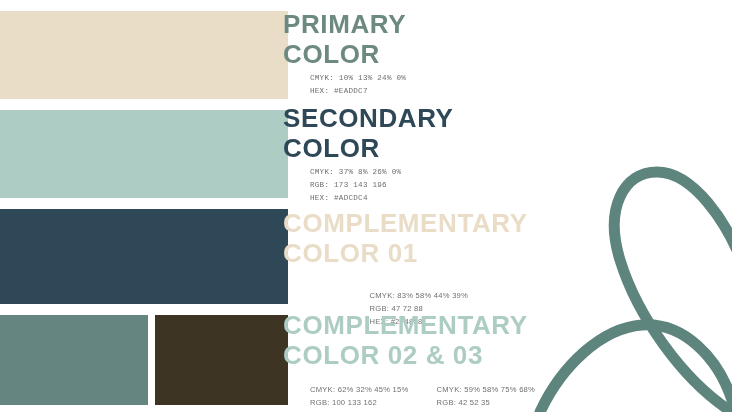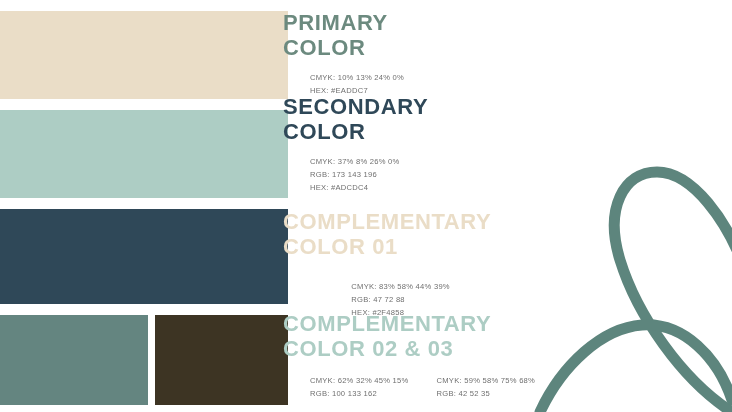--- a/index.html
+++ b/index.html
@@ -27,26 +27,26 @@
 
   .band-comp02    { top: 315px; height: 90px;  width: 148px; }
   .band-comp03    { top: 315px; height: 90px;  left: 155px; width: 133px; }
 
   
   .info {
     position: absolute;
     left: 283px;
   }
   .info-primary   { top: 10px; }
-  .info-secondary { top: 94px; }
+  .info-secondary { top: 104px; }
   .info-comp01    { top: 209px; }
   .info-comp02    { top: 311px; }
 
   .title {
-    font-size: 22px;
+    font-size: 26px;
     font-weight: bold;
     letter-spacing: 0.6px;
     line-height: 1.15;
     margin: 0;
     white-space: nowrap;
   }
 
   .specs {
     display: flex;
     gap: 28px;
@@ -56,21 +56,21 @@
   .spec-col {
     font-size: 7.6px;
     line-height: 1.75;
     color: #6f6f6f;
     letter-spacing: 0.25px;
     white-space: nowrap;
   }
   .spec-col .row { display: block; }
 
   .info-primary .specs,
-  .info-secondary .specs { margin-top: 10px; }
+  .info-secondary .specs { margin-top: 2px; font-family: Liberation Mono, monospace; }
   .info-comp01 .specs { margin-top: 20px; justify-content: center; }
   .info-comp02 .specs { }
 
   
   .ribbon {
     position: absolute;
     right: 0;
     top: 150px;
     width: 200px;
     height: 262px;

